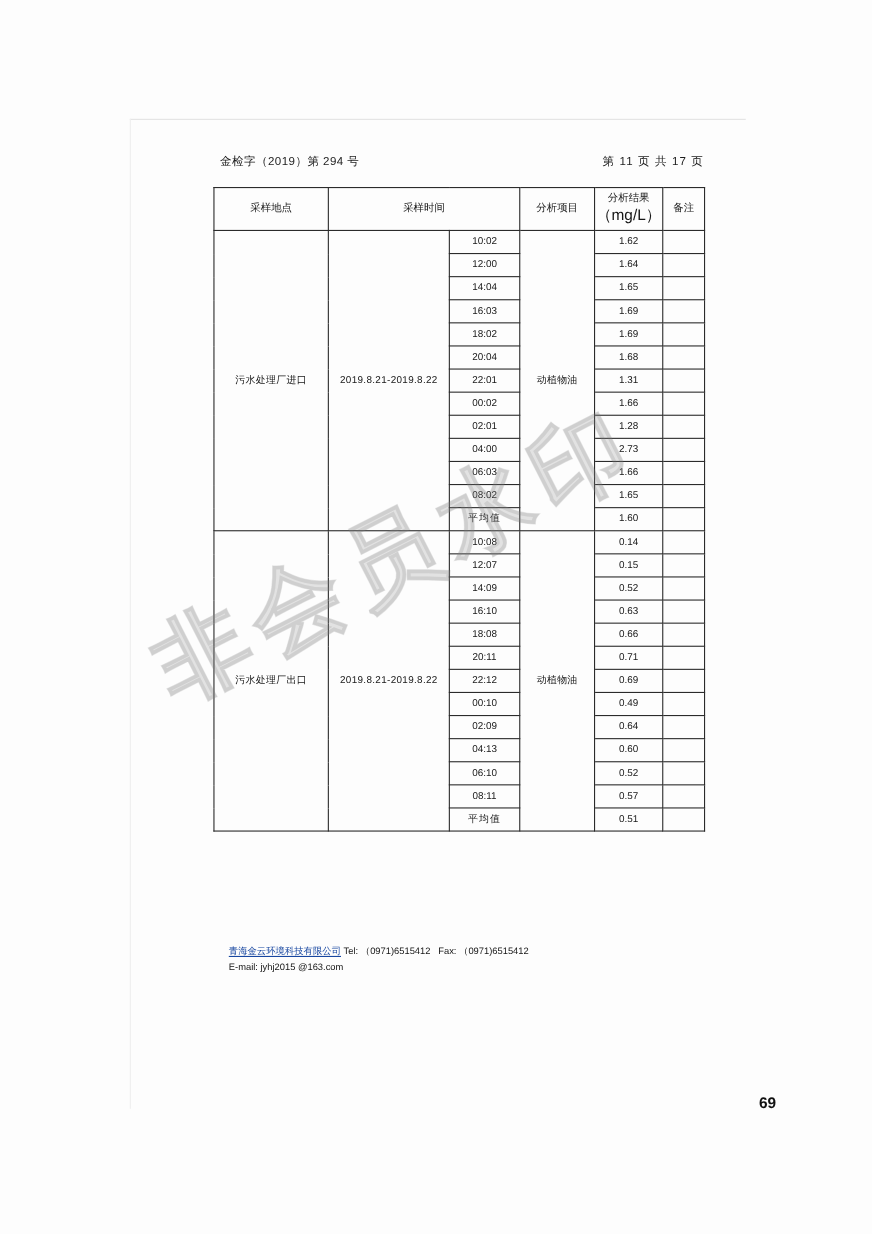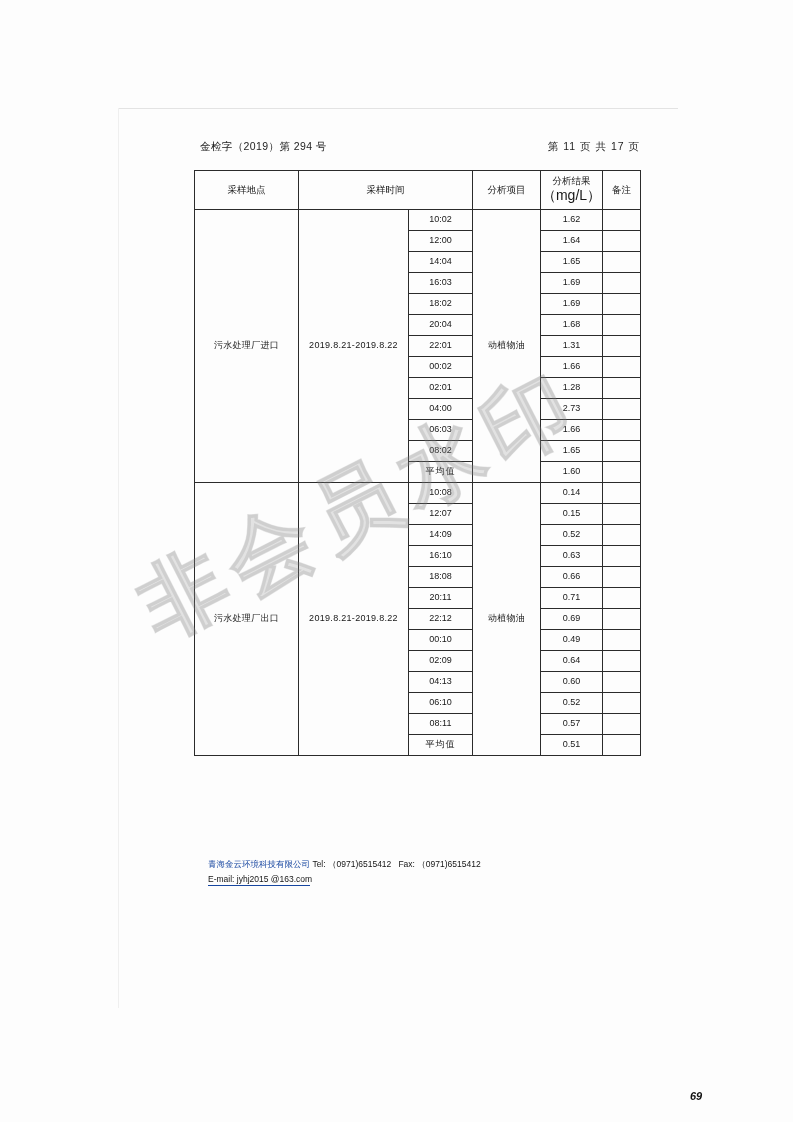--- a/index.html
+++ b/index.html
@@ -132,35 +132,34 @@
     font-size: 8.5px;
     color: #141414;
     line-height: 1.55;
   }
   .footer .line1 {
     white-space: nowrap;
   }
   .footer .company {
     color: #1746a0;
     border-bottom: 1px solid #1746a0;
-    padding-bottom: 16px;
+    padding-bottom: 0;
   }
   .footer .line2 {
     white-space: nowrap;
     margin-top: 2px;
   }
 
   .page-number {
     position: absolute;
     left: 690px;
-    top: 1090px;
-    font-size: 11px;
+    top: 994px;
+    font-size: 14px;
     font-weight: bold;
     color: #111;
-    font-style: italic;
   }
 </style>
 </head>
 <body>
 
 <div class="sheet">
   <div class="scan-edge-top"></div>
   <div class="scan-edge-left"></div>
 </div>
 

